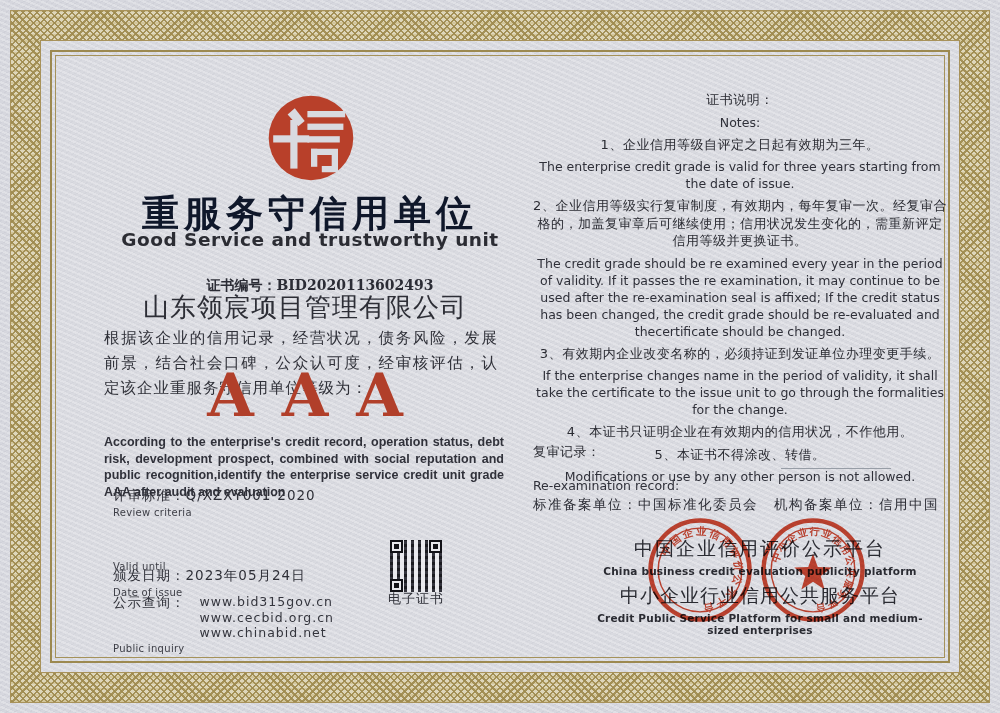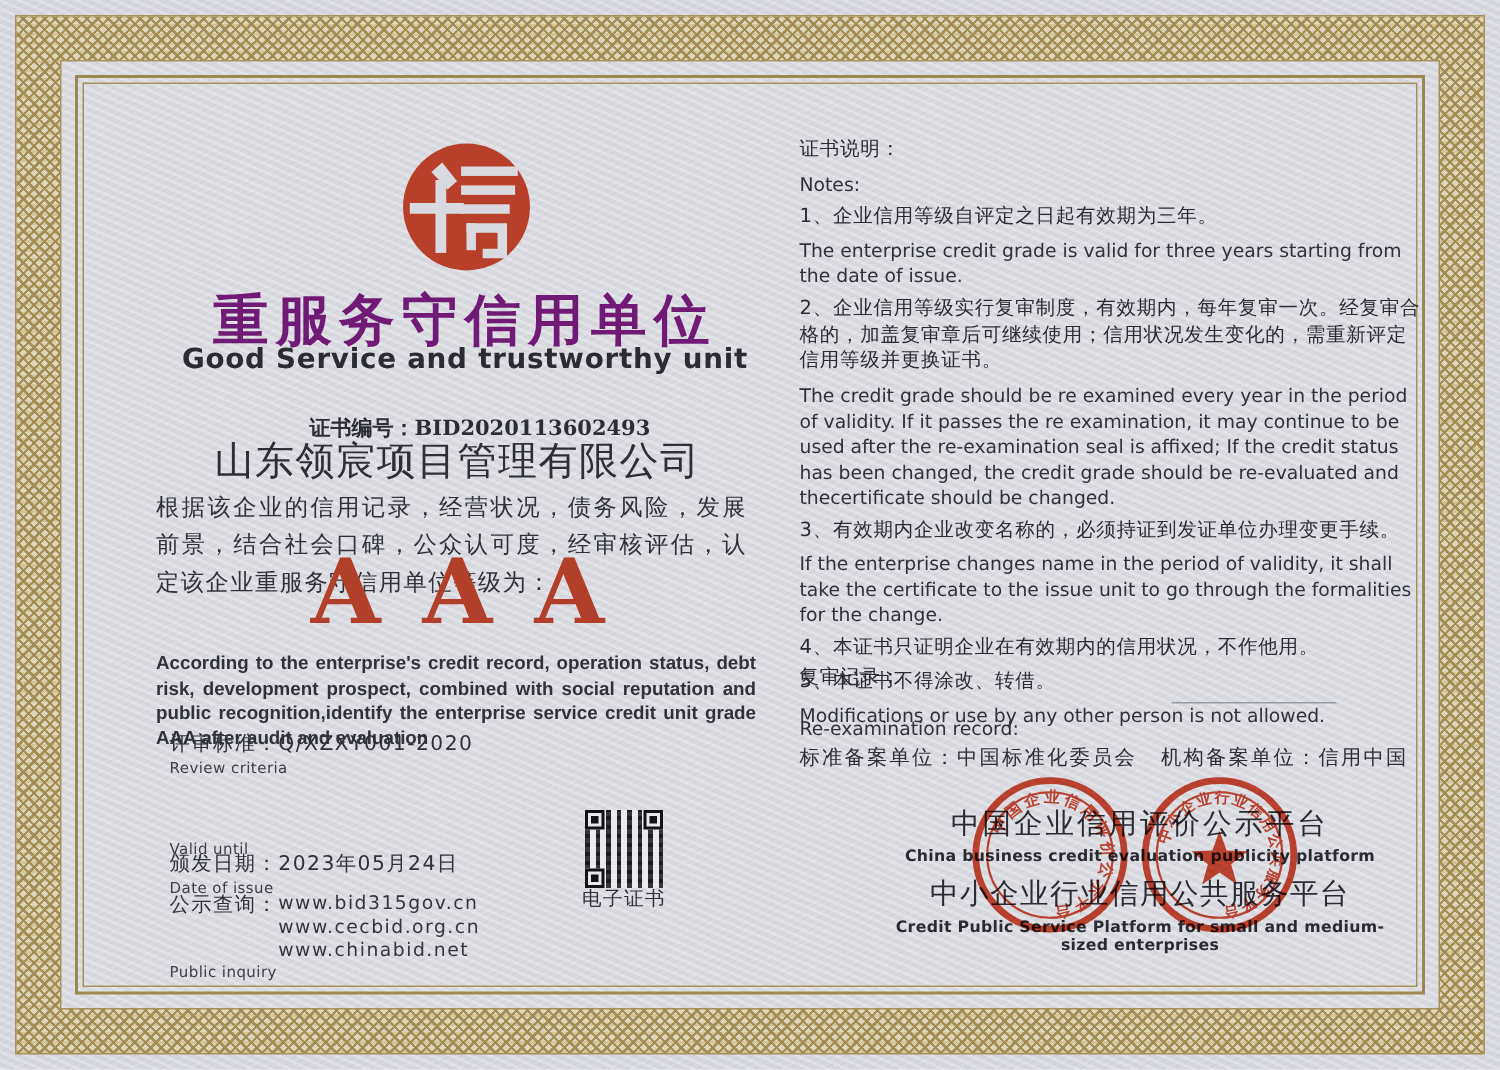--- a/index.html
+++ b/index.html
@@ -31,21 +31,21 @@
       #d9dae0;
     box-shadow: 0 0 0 1px #a8925a;
   }
   .frame { position:absolute; inset:50px; border:2.5px solid #9c8950; }
   .frame::after { content:""; position:absolute; inset:3px; border:1px solid #a5925a; }
 
   
   .logo { position:absolute; left:266px; top:93px; width:90px; height:90px; }
   .title {
     position:absolute; left:85px; top:189px; width:450px; text-align:center;
-    font-size:37px; font-weight:bold; letter-spacing:5px; color:#701a75;
+    font-size:37px; font-weight:bold; letter-spacing:5px; color:#0f172a;
   }
   .subtitle {
     position:absolute; left:85px; top:229px; width:450px; text-align:center;
     font-size:18.5px; font-weight:bold; letter-spacing:.5px; color:#2b2c33;
   }
   .certno {
     position:absolute; left:85px; top:253px; width:470px; text-align:center;
     font-family:"DejaVu Serif", serif; font-weight:bold; font-size:14px; color:#2b2c35;margin-top:24px;
   }
   .company {
@@ -63,21 +63,21 @@
   }
   .statement-en {
     position:absolute; left:104px; top:434px; width:400px;
     font-family:Liberation Sans, sans-serif; font-weight:bold; font-size:12.5px;
     line-height:16.5px; text-align:justify; color:#30313a;
   }
   .field { position:absolute; left:113px; }
   .field .row { font-size:13.5px; letter-spacing:1px; color:#2e2f37; }
   .field .sub { font-size:10px; color:#3d3e46; margin-top:2px; letter-spacing:.3px; }
   .field .url { font-size:12.5px; color:#34353d; line-height:15.5px; }
-  .inquiry-vals { display:inline-block; vertical-align:top; }
+  .inquiry-vals { display:inline-block; vertical-align:top;margin-left:14px; }
   .f-review { top:487px; }
   .f-issue  { top:523px;margin-top:44px; }
   .f-valid  { top:559px; }
   .f-inquiry{ top:594px; }
 
   
   .qr {
     position:absolute; left:390px; top:540px; width:52px; height:52px;
     background:
       repeating-linear-gradient(0deg, #1b1b20 0 3px, transparent 3px 6px),
@@ -85,21 +85,21 @@
       #e8e8ec;
     background-blend-mode:screen, normal;
   }
   .qr .f { position:absolute; width:13px; height:13px; border:2.5px solid #121217; background:#e8e8ec; }
   .qr .f::after { content:""; position:absolute; inset:2px; background:#121217; }
   .qr .f.tl { left:0; top:0; } .qr .f.tr { right:0; top:0; } .qr .f.bl { left:0; bottom:0; }
   .qr-label { position:absolute; left:376px; top:590px; width:80px; text-align:center;
     font-size:13px; letter-spacing:1px; color:#2f3038; }
 
   
-  .notes { position:absolute; left:533px; top:91px; width:414px; }
+  .notes { position:absolute; left:533px; top:91px; width:414px;text-align:center; }
   .notes p { margin:0 0 5px; }
   .p-cn { font-size:13px; line-height:17.5px; letter-spacing:.5px; color:#2a2b32; }
   .p-en { font-size:12.5px; line-height:17px; color:#2f3039; }
 
   .review-rec { position:absolute; left:533px; top:443px; width:414px; }
   .review-rec .p-en { margin-top:16px; }
   .rec-line { position:absolute; left:248px; top:25px; width:110px; border-bottom:1px solid #979da6; }
 
   .filing { position:absolute; left:533px; top:496px; width:414px; display:flex; gap:16px;
     font-size:13.5px; letter-spacing:1.5px; color:#2c2d35; }

